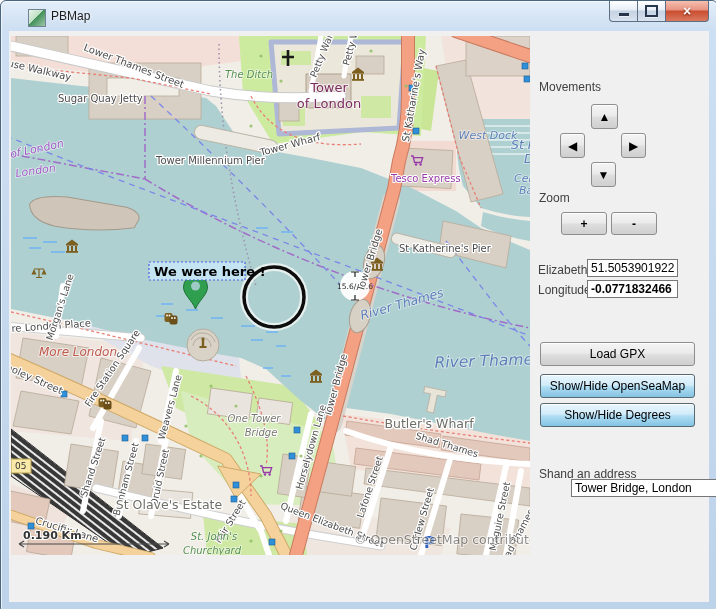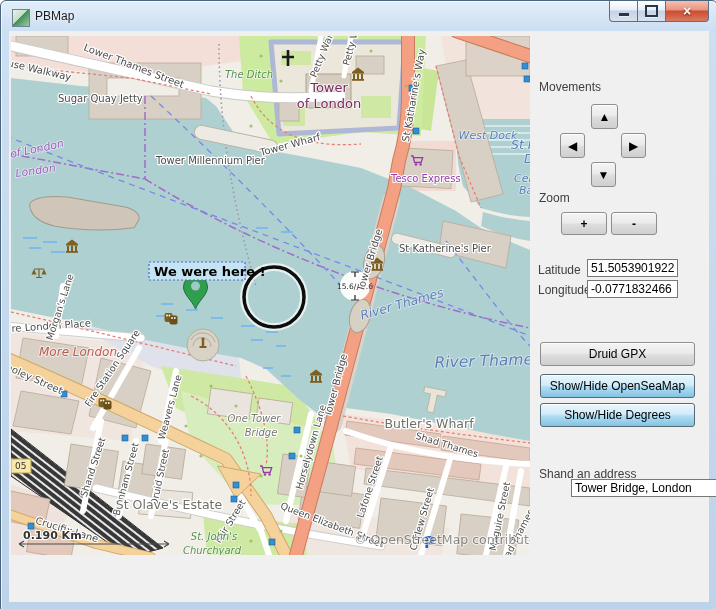--- a/index.html
+++ b/index.html
@@ -1,20 +1,20 @@
 <!DOCTYPE html>
 <html><head>
 <meta charset="utf-8">
 <style>
   html,body{margin:0;padding:0;background:#ffffff}
   .window{position:relative;width:716px;height:609px;font-family:"Liberation Sans",sans-serif;
     background:linear-gradient(to bottom,#e3eefa 0%,#cddff2 28px,#bdd3ea 100%);
     border:1px solid #4a667f;border-radius:6px 6px 3px 3px;overflow:hidden;
     box-shadow:inset 0 0 0 1px rgba(255,255,255,.65)}
-  .titlebar{position:absolute;left:0;top:0;right:0;height:16px}
+  .titlebar{position:absolute;left:16px;top:0;right:0;height:16px}
   .app-icon{position:absolute;left:11px;top:8px;width:16px;height:16px;border:1px solid #6f8396;
     background:linear-gradient(135deg,#eaf4ea 0%,#bfe0c4 45%,#3f8f57 46%,#9ec9a8 100%)}
   .win-title{position:absolute;left:34px;top:8px;font-size:12px;color:#1c1c1c;text-shadow:0 0 4px #fff}
   .caption{position:absolute;top:0;right:8px;display:flex}
   .cap{box-sizing:border-box;height:21px;border:1px solid #5d6f85;border-top:none;
     background:linear-gradient(to bottom,#ffffff,#e7eef7 45%,#c5d2e2 50%,#d8e2ef);
     display:flex;align-items:center;justify-content:center;margin-left:-1px}
   .cap.minb{width:29px;border-radius:0 0 0 4px}
   .cap.maxb{width:29px}
   .cap.closeb{width:44px;background:linear-gradient(to bottom,#f6bfae,#e89381 45%,#ca4d2f 50%,#d97a5f);border-radius:0 0 4px 0}
@@ -383,25 +383,25 @@
     <span class="ctl-label" style="left:530px;top:49px">Movements</span>
     <div class="btn arrow" style="left:582px;top:73px;width:27px;height:25px">▲</div>
     <div class="btn arrow" style="left:551px;top:102px;width:25px;height:25px">◀</div>
     <div class="btn arrow" style="left:612px;top:102px;width:25px;height:25px">▶</div>
     <div class="btn arrow" style="left:582px;top:131px;width:25px;height:25px">▼</div>
 
     <span class="ctl-label" style="left:530px;top:160px">Zoom</span>
     <div class="btn" style="left:552px;top:181px;width:46px;height:23px;font-weight:bold">+</div>
     <div class="btn" style="left:602px;top:181px;width:46px;height:23px;font-weight:bold">-</div>
 
-    <span class="ctl-label" style="left:529px;top:232px">Latitude</span>
+    <span class="ctl-label" style="left:529px;top:232px">Elizabeth</span>
     <input class="tbox" style="left: 578px; top: 228px; width: 91px; height: 18px;" value="51.5053901922">
     <span class="ctl-label" style="left:529px;top:252px">Longitude</span>
-    <input class="tbox" style="left: 578px; top: 249px; width: 91px; height: 18px;" value="-0.0771832466">
-
-    <div class="btn" style="left:531px;top:311px;width:155px;height:24px">Druid GPX</div>
+    <input class="tbox" style="left: 578px; top: 249px; width: 91px; height: 18px; font-weight: bold;" value="-0.0771832466">
+
+    <div class="btn" style="left:531px;top:311px;width:155px;height:24px">Load GPX</div>
     <div class="btn blue" style="left:531px;top:343px;width:155px;height:24px">Show/Hide OpenSeaMap</div>
     <div class="btn blue" style="left:531px;top:372px;width:155px;height:24px">Show/Hide Degrees</div>
 
     <span class="ctl-label" style="left:530px;top:436px">Shand an address</span>
     <input class="tbox" style="left: 530px; top: 448px; width: 180px; height: 18px; margin-left: 32px;" value="Tower Bridge, London">
   </div>
 </div>
 
 </body></html>

